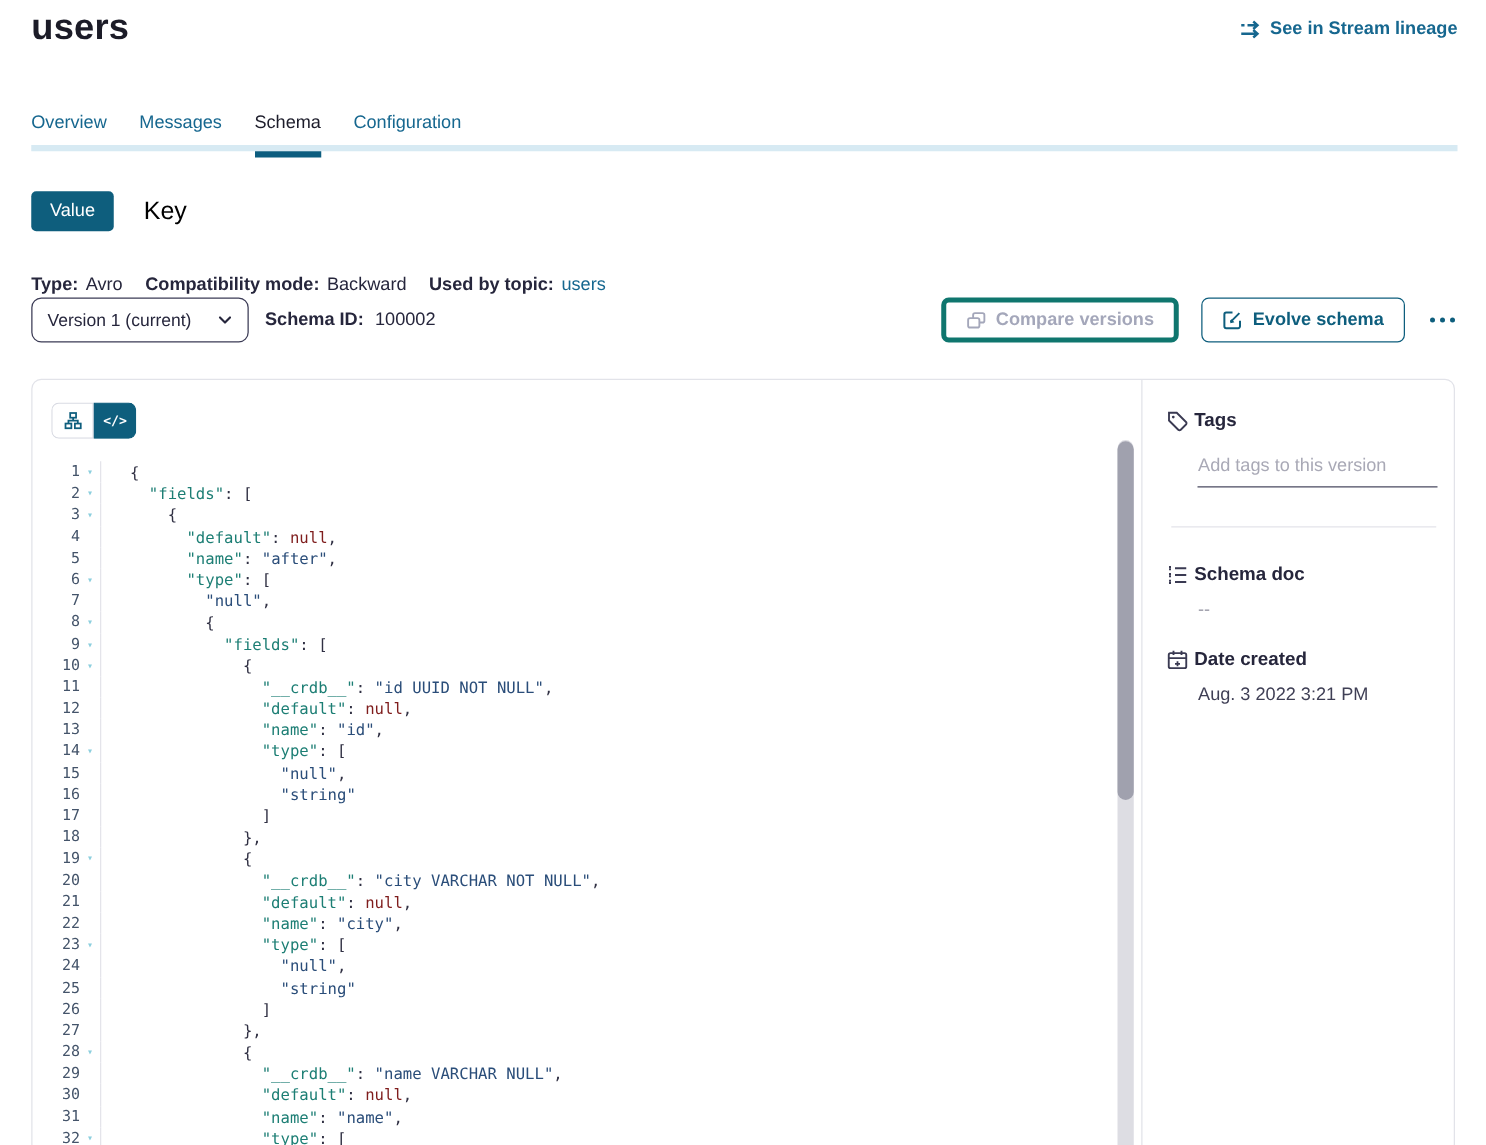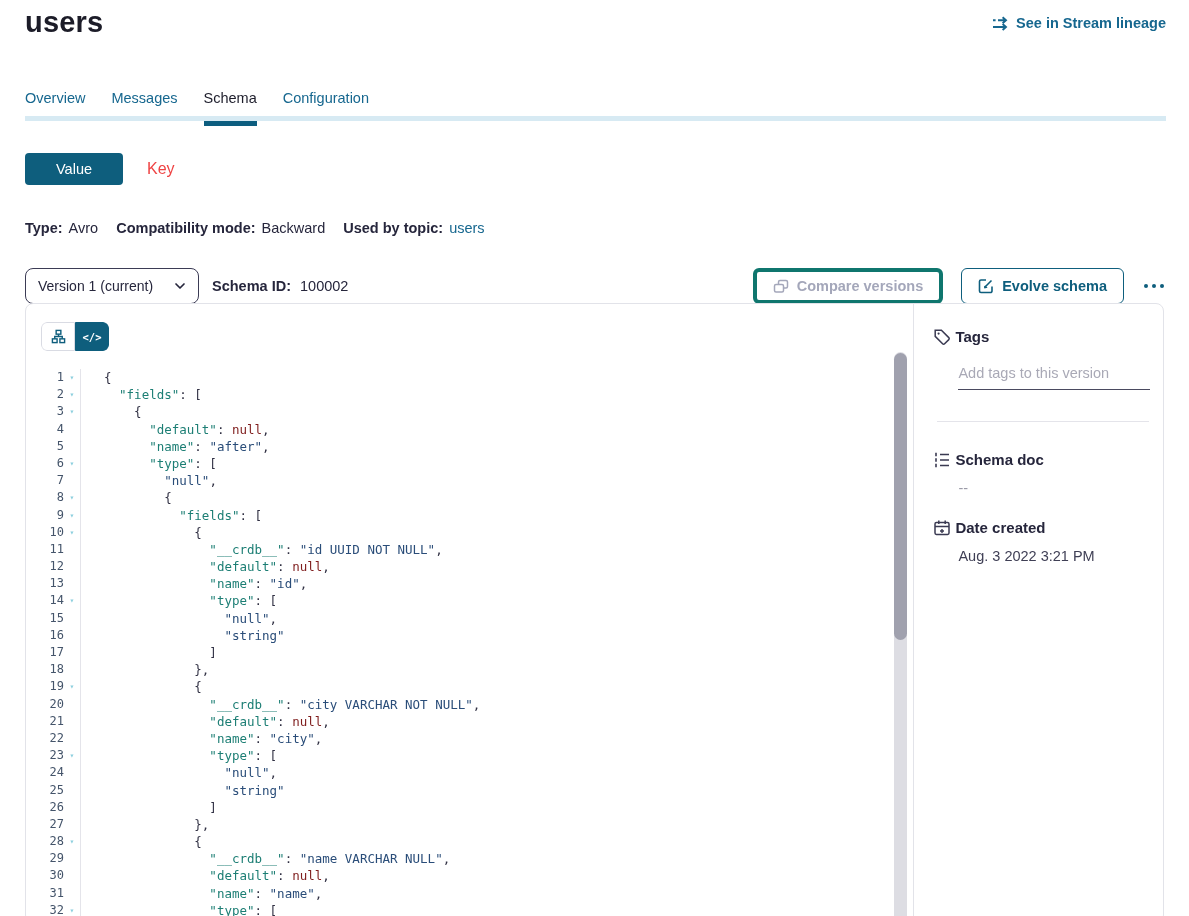--- a/index.html
+++ b/index.html
@@ -16,31 +16,31 @@
 
   
   .tabs { position:absolute; left:25px; top:90px; display:flex; gap:26px; z-index:2; }
   .tab { font-size:14.5px; color:#16678f; line-height:16px; padding-bottom:15px; border-bottom:5px solid transparent; cursor:pointer; }
   .tab.active { color:#1d1d2b; border-bottom-color:#0c5d7f; }
   .tab-track { position:absolute; left:25px; right:23px; top:116px; height:5px; background:#d7eaf3; z-index:1; }
 
   
   .vk-row { position:absolute; left:25px; top:153px; display:flex; align-items:center; gap:24px; }
   .value-btn { background:#0e5e7d; color:#fff; font-size:14.5px; border:none; border-radius:4px;
-    padding:8px 31px; cursor:pointer; font-family:inherit;text-align:center; }
-  .key-link { color:#ef4444; font-size:16px; cursor:pointer; }
+    padding:8px 15px; cursor:pointer; font-family:inherit;text-align:center; }
+  .key-link { color:#000000; font-size:20px; cursor:pointer; }
 
   
   .meta-row { position:absolute; left:25px; top:220px; display:flex; align-items:baseline; font-size:14.5px; color:#26263c; }
   .meta-row b { font-weight:700; margin-right:6px; }
   .meta-sep { width:18px; }
   .topic-link { color:#16678f; cursor:pointer; }
 
   
-  .version-row { position:absolute; left:25px; top:268px; right:23px; height:36px; display:flex; align-items:center; }
+  .version-row { position:absolute; left:25px; top:238px; right:23px; height:36px; display:flex; align-items:center; }
   .version-select { width:174px; height:36px; border:1.5px solid #3b3b55; border-radius:8px;
     display:flex; align-items:center; justify-content:space-between; padding:0 12px; font-size:14px; color:#26263c; cursor:pointer; background:#fff; }
   .schemaid { margin-left:13px; font-size:14.5px; }
   .schemaid b { font-weight:700; margin-right:5px; }
   .version-actions { margin-left:auto; display:flex; align-items:center; gap:18px; }
   .btn { height:36px; display:flex; align-items:center; gap:8px; border-radius:6px; font-size:14.5px; font-weight:700;
     padding:0 16px; background:#fff; cursor:pointer; font-family:inherit; }
   .btn-compare { border:4px solid #0f766e; color:#a4a7ba; cursor:default; }
   .btn-evolve { border:1px solid #0e5e7d; color:#0e5e7d; }
   .more-dots { display:flex; gap:4px; cursor:pointer; padding:4px 2px; }

